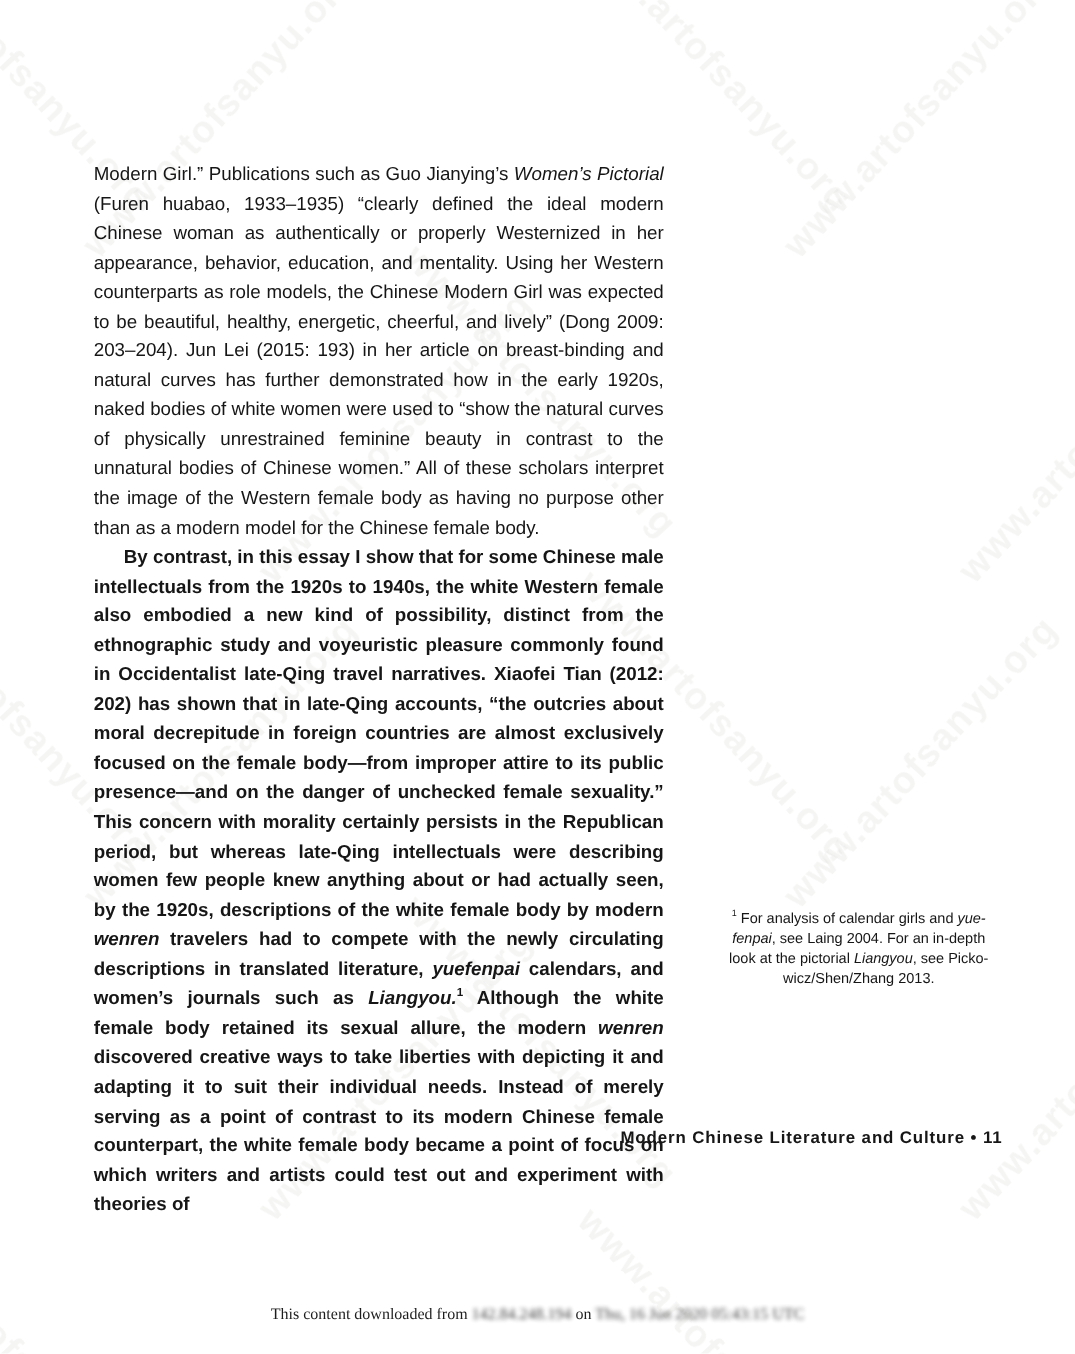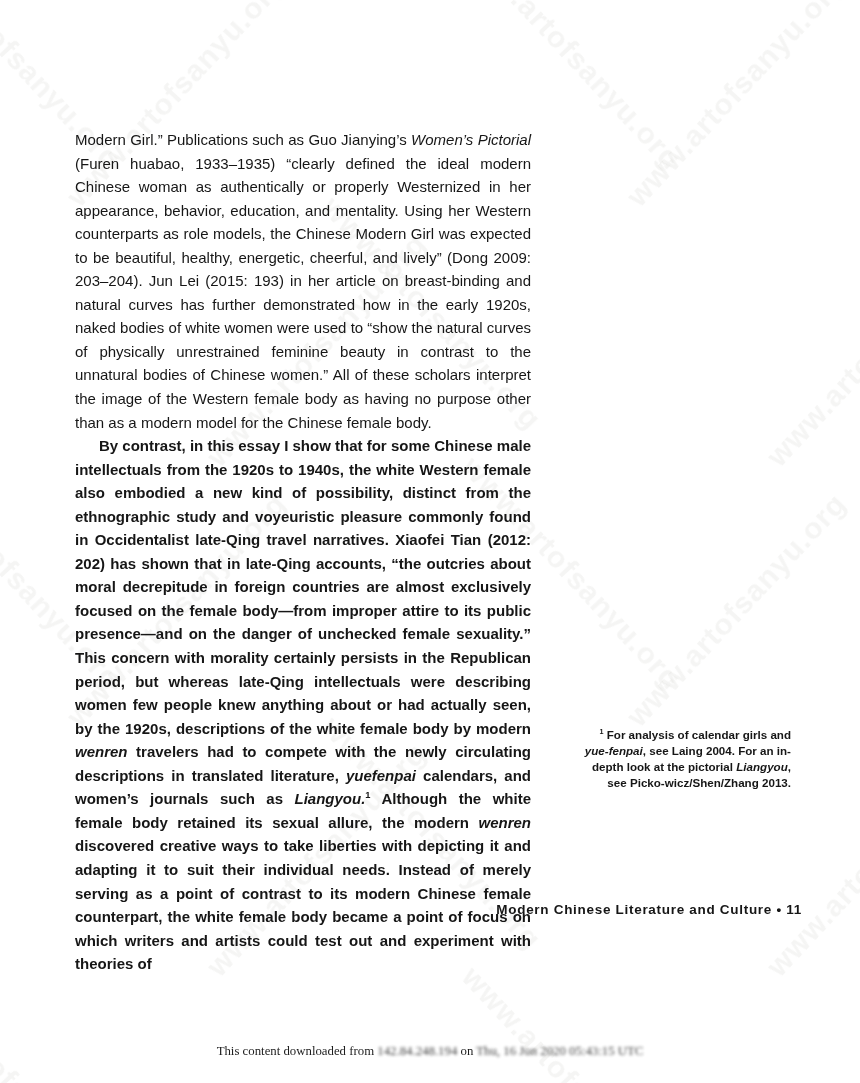--- a/index.html
+++ b/index.html
@@ -54,22 +54,22 @@
 
   
   .footnote {
     position: absolute;
     left: 583px;
     top: 727px;
     width: 208px;
     z-index: 1;
     font-size: 11.6px;
     line-height: 16px;
-    font-weight: bold;
-    text-align: right;
+    font-weight: normal;
+    text-align: center;
   }
 
   
   .running-footer {
     position: absolute;
     right: 58px;
     top: 902px;
     z-index: 1;
     font-size: 13.5px;
     font-weight: bold;

